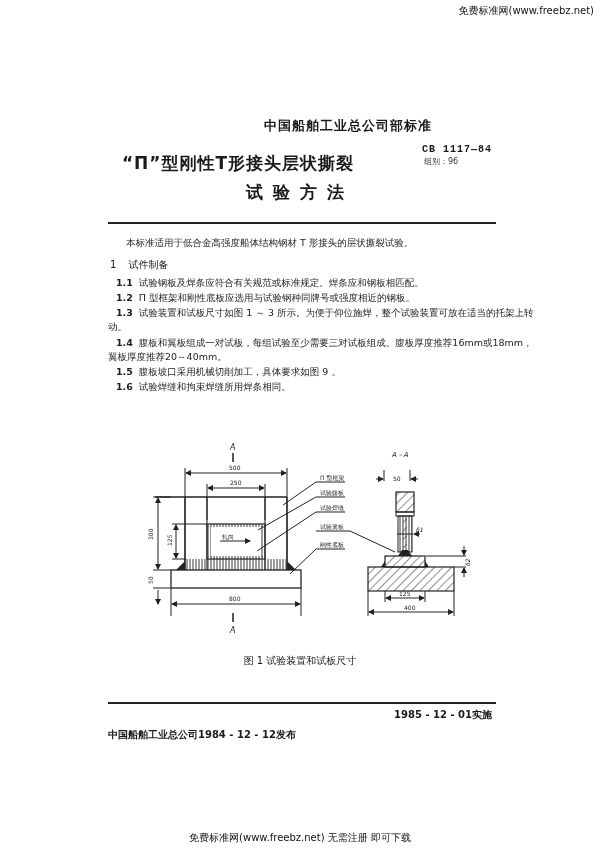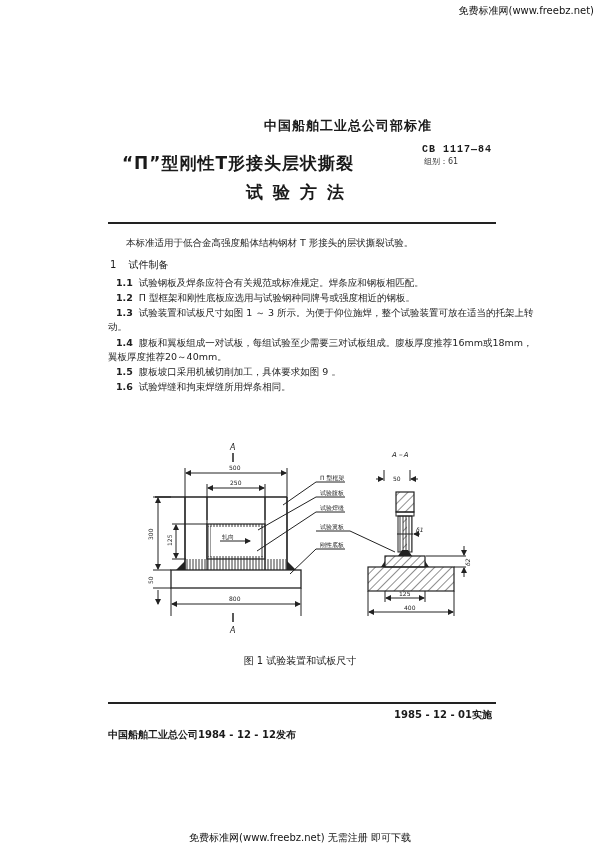--- a/index.html
+++ b/index.html
@@ -25,21 +25,21 @@
     .footer-right { right: 108px; top: 708px; font-size: 10px; font-weight: bold; }
     svg text { font-family: "DejaVu Sans", sans-serif; }
   </style>
 </head>
 <body>
 
 <div class="abs watermark-top">免费标准网(www.freebz.net)</div>
 
 <div class="abs org">中国船舶工业总公司部标准</div>
 <div class="abs code">CB 1117—84</div>
-<div class="abs group">组别：61</div>
+<div class="abs group">组别：96</div>
 <div class="abs title1">“Π”型刚性T形接头层状撕裂</div>
 <div class="abs title2">试验方法</div>
 
 <div class="abs rule" style="top:222px;"></div>
 
 <div class="abs para" style="left:126px; top:236px;">本标准适用于低合金高强度船体结构钢材 T 形接头的层状撕裂试验。</div>
 
 <div class="abs sec" style="left:110px; top:258px;">
   <span style="margin-right:12px;">1</span><span>试件制备</span>
 </div>

